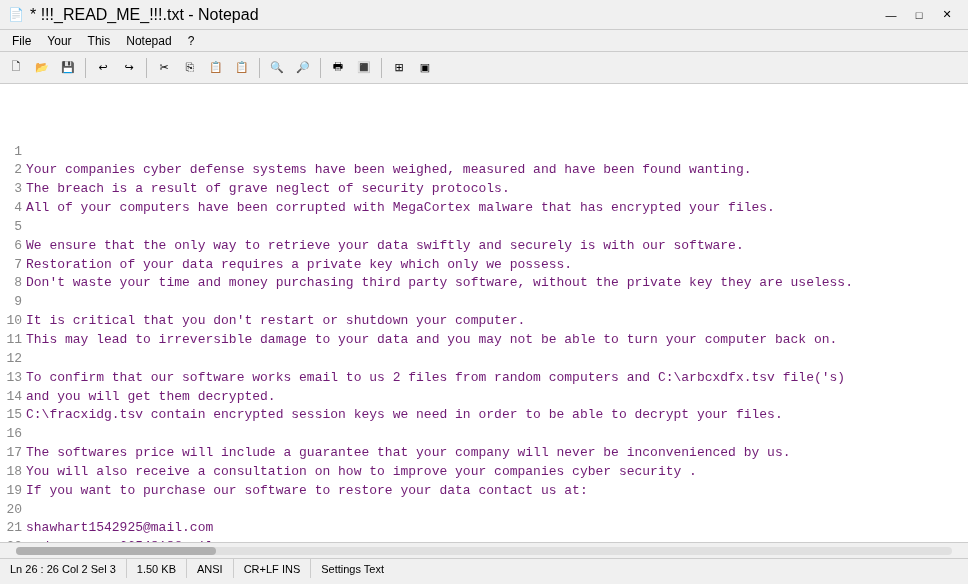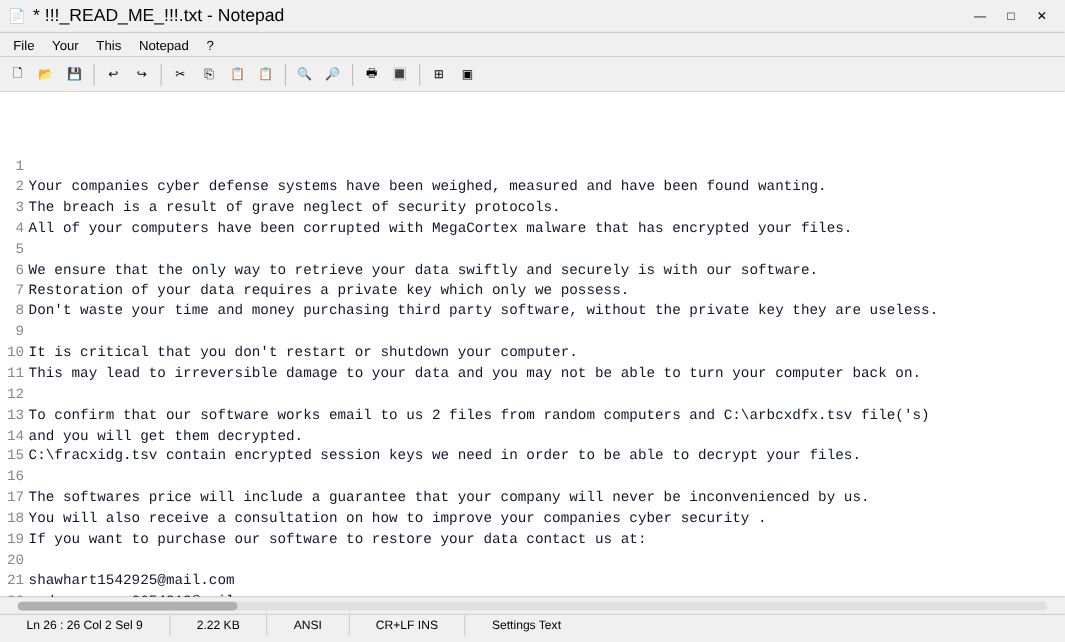--- a/index.html
+++ b/index.html
@@ -114,21 +114,21 @@
     }
     .line-num {
       color: #888;
       min-width: 18px;
       margin-right: 4px;
       text-align: right;
       user-select: none;
       font-size: 13px;
     }
     .line-text {
-      color: #0f172a;
+      color: #701a75;
       font-family: 'Courier New', Courier, monospace;
       font-size: 13px;
     }
 
     
     .hscrollbar-container {
       height: 16px;
       background: #f0f0f0;
       border-top: 1px solid #ccc;
       display: flex;
@@ -156,21 +156,21 @@
       height: 20px;
       background: #f0f0f0;
       border-top: 1px solid #ccc;
       display: flex;
       align-items: center;
       font-family: Segoe UI, Arial, sans-serif;
       font-size: 11px;
       color: #000;
     }
     .status-section {
-      padding: 0 24px;
+      padding: 0 10px;
       border-right: 1px solid #ccc;
       height: 100%;
       display: flex;
       align-items: center;
     }
     .status-section:last-child { border-right: none; }
   </style>
 </head>
 <body>
 
@@ -226,24 +226,24 @@
 </div>
 
 <div class="hscrollbar-container">
   <div class="hscrollbar-track">
     <div class="hscrollbar-thumb"></div>
   </div>
 </div>
 
 <div class="status-bar">
   <div class="status-section">
-    <span>Ln 26 : 26</span>&nbsp;<span>Col 2</span>&nbsp;<span>Sel 9</span>
-  </div>
-  <div class="status-section">
-    <span>2.22 KB</span>
+    <span>Ln 26 : 26</span>&nbsp;<span>Col 2</span>&nbsp;<span>Sel 3</span>
+  </div>
+  <div class="status-section">
+    <span>1.50 KB</span>
   </div>
   <div class="status-section">
     <span>ANSI</span>
   </div>
   <div class="status-section">
     <span>CR+LF</span>&nbsp;<span>INS</span>
   </div>
   <div class="status-section">
     <span>Settings Text</span>
   </div>

